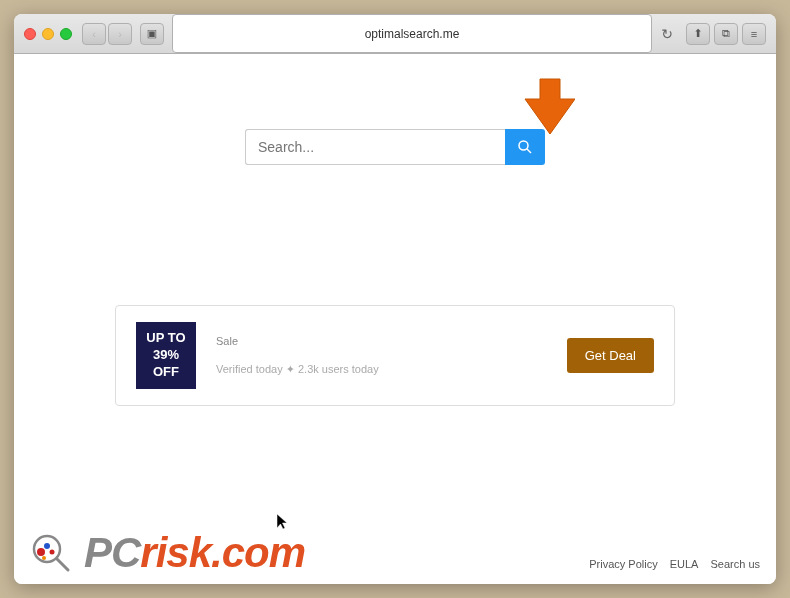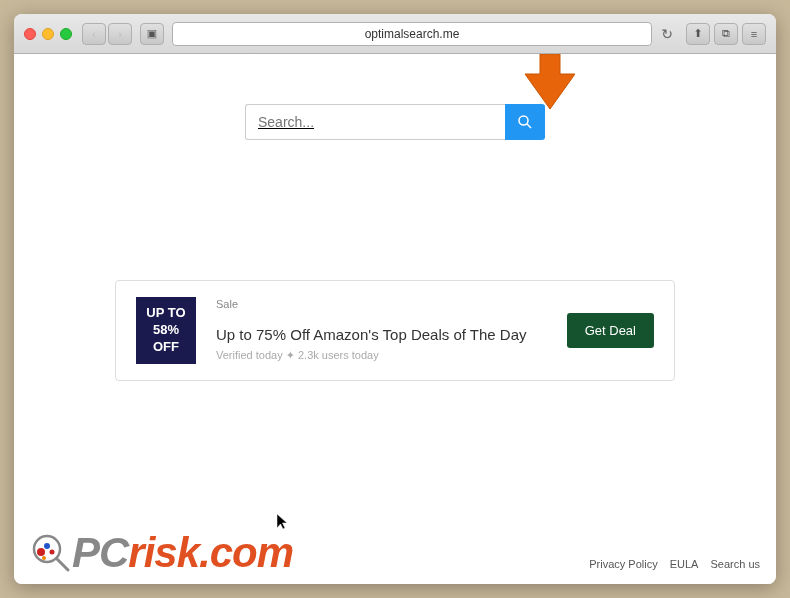--- a/index.html
+++ b/index.html
@@ -89,21 +89,21 @@
     }
 
     .address-bar-container {
       flex: 1;
       display: flex;
       align-items: center;
     }
 
     .address-bar {
       flex: 1;
-      height: 24px;
+      height: 39px;
       background: white;
       border: 1px solid #b0b0b0;
       border-radius: 4px;
       display: flex;
       align-items: center;
       justify-content: center;
       font-size: 12px;
       color: #333;
       padding: 0 8px;
     }
@@ -146,25 +146,24 @@
       background: white;
       display: flex;
       flex-direction: column;
       align-items: center;
       position: relative;
       overflow: hidden;
     }
 
     
     .search-area {
-      margin-top: 50px;
+      margin-top: 75px;
       display: flex;
       align-items: flex-start;
       position: relative;
-      text-decoration: underline;
     }
 
     .search-input {
       width: 260px;
       height: 36px;
       border: 1px solid #ccc;
       border-right: none;
       border-radius: 3px 0 0 3px;
       padding: 0 12px;
       font-size: 14px;
@@ -242,21 +241,21 @@
       font-weight: 400;
       margin-bottom: 6px;
     }
 
     .ad-meta {
       font-size: 11px;
       color: #aaa;
     }
 
     .ad-cta {
-      background: #14532d;
+      background: #a16207;
       color: white;
       border: none;
       border-radius: 3px;
       padding: 10px 18px;
       font-size: 13px;
       cursor: pointer;
       white-space: nowrap;
       flex-shrink: 0;
     }
 
@@ -268,21 +267,21 @@
       right: 0;
       display: flex;
       align-items: flex-end;
       justify-content: space-between;
       padding: 10px 16px;
     }
 
     .pcrisk-logo {
       display: flex;
       align-items: center;
-      gap: 0;
+      gap: 12px;
     }
 
     .logo-icon {
       width: 42px;
       height: 42px;
     }
 
     .logo-text {
       font-size: 42px;
       font-weight: 900;
@@ -369,26 +368,25 @@
         <svg width="16" height="16" viewBox="0 0 16 16">
           <circle cx="6.5" cy="6.5" r="4.5" stroke="white" stroke-width="1.5" fill="none"></circle>
           <line x1="10" y1="10" x2="14" y2="14" stroke="white" stroke-width="1.5"></line>
         </svg>
       </button>
     </div>
 
     <div class="ad-card">
       <div class="ad-badge">
         <div>UP TO</div>
-        <div>58%</div>
+        <div>39%</div>
         <div>OFF</div>
       </div>
       <div class="ad-content">
         <div class="ad-sale-label">Sale</div>
-        <div class="ad-title">Up to 75% Off Amazon's Top Deals of The Day</div>
         <div class="ad-meta">Verified today ✦ 2.3k users today</div>
       </div>
       <button class="ad-cta">Get Deal</button>
     </div>
 
     <div class="cursor">
       <svg width="10" height="16" viewBox="0 0 10 16" xmlns="http://www.w3.org/2000/svg">
         <polygon points="0,0 0,14 3.5,10 6,15 8,14 5.5,9 10,9" fill="black" stroke="white" stroke-width="0.5"></polygon>
       </svg>
     </div>

